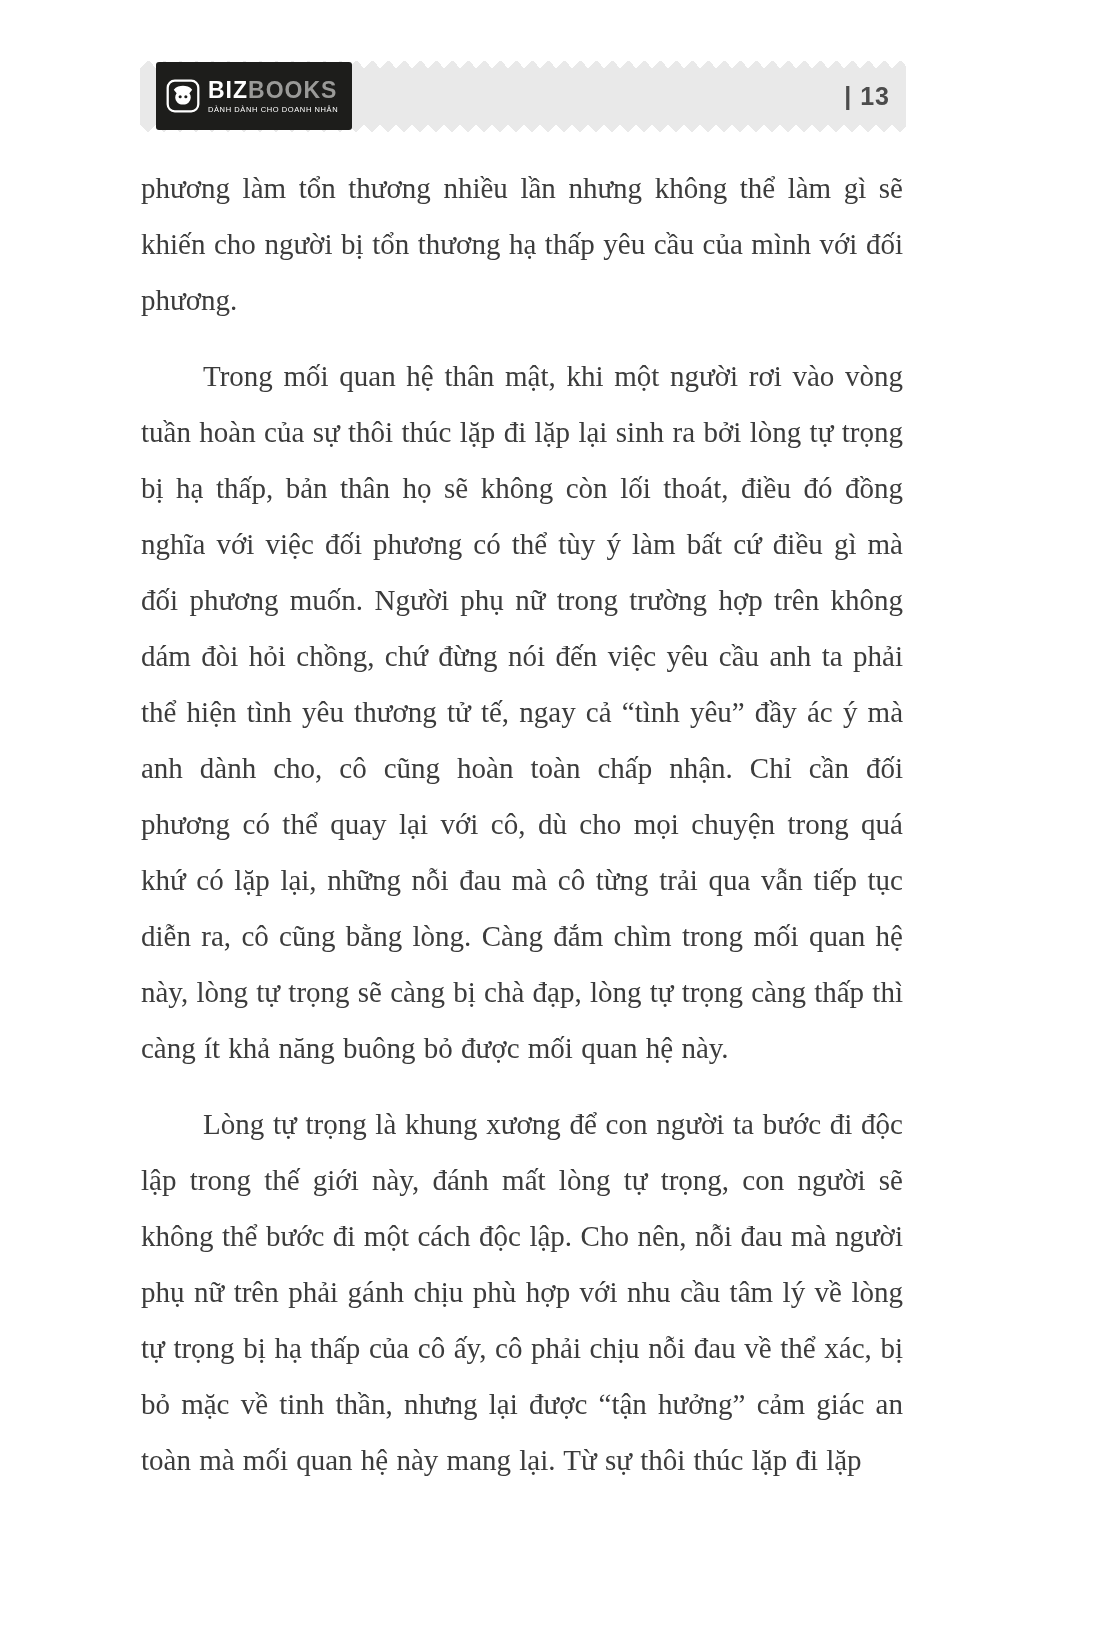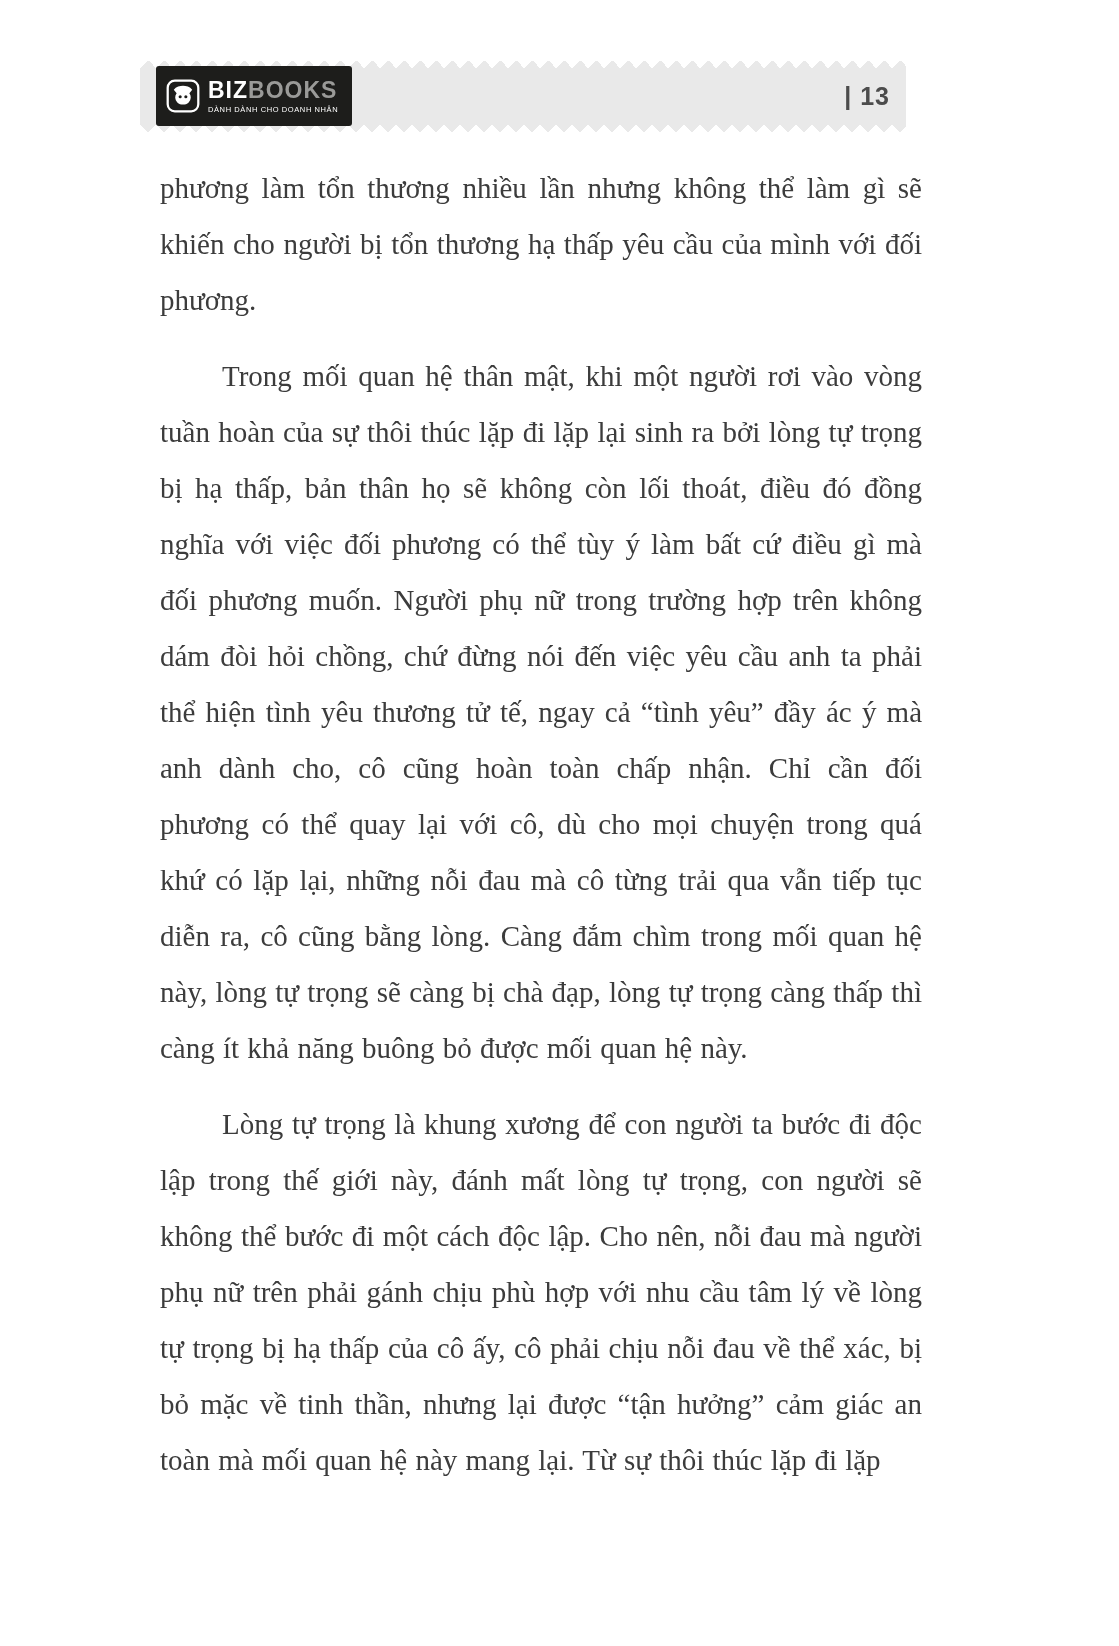--- a/index.html
+++ b/index.html
@@ -44,21 +44,21 @@
     align-items: center;
     justify-content: space-between;
     padding: 0 16px 0 16px;
   }
 
   .logo {
     display: flex;
     align-items: center;
     gap: 8px;
     background: #1d1d1b;
-    height: 60px;
+    height: 68px;
     padding: 6px 14px 6px 10px;
     border-radius: 3px;
   }
 
   .logo-icon {
     width: 34px;
     height: 34px;
     flex: 0 0 auto;
     display: inline-flex;
     align-items: center;
@@ -94,21 +94,21 @@
     font-size: 25px;
     color: #4c4c4c;
     letter-spacing: 1px;
     font-weight: bold;
   }
 
   
   .content {
     position: absolute;
     top: 160px;
-    left: 160px;
+    left: 141px;
     width: 762px;
   }
 
   .para {
     font-size: 29px;
     line-height: 56px;
     color: #3c3c3c;
     text-align: justify;
     margin-bottom: 20px;
     word-spacing: 1px;

